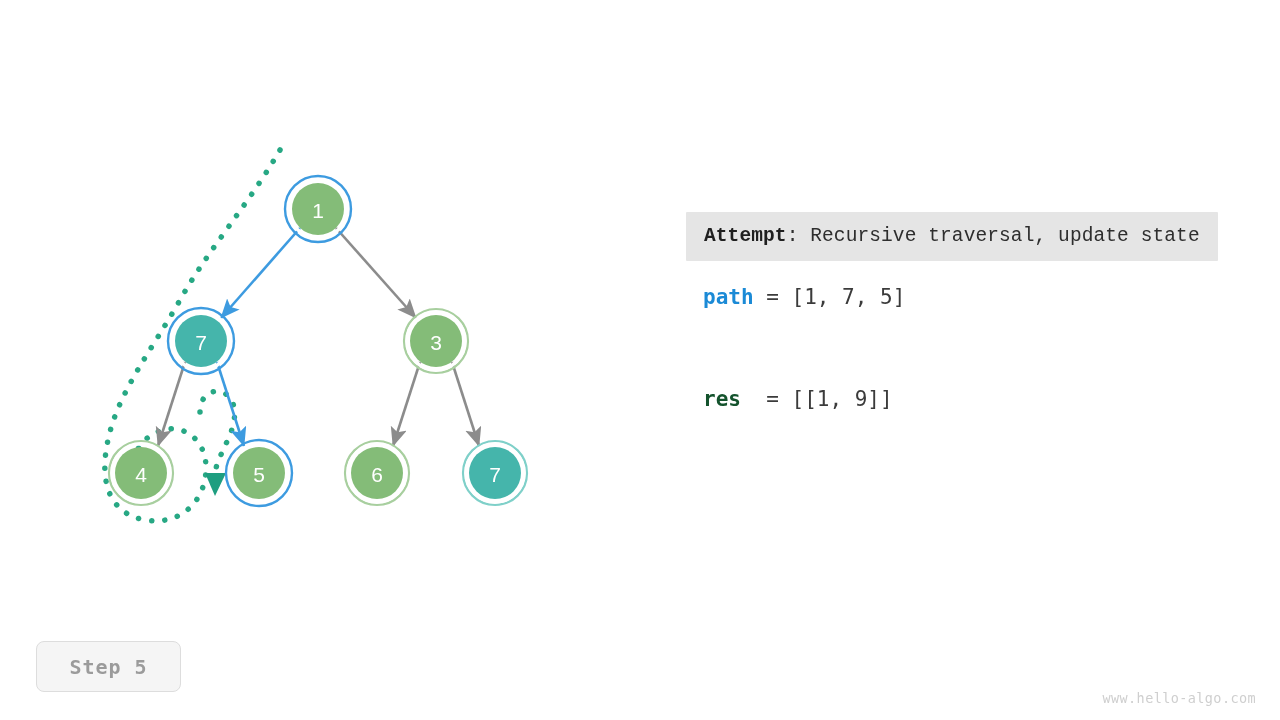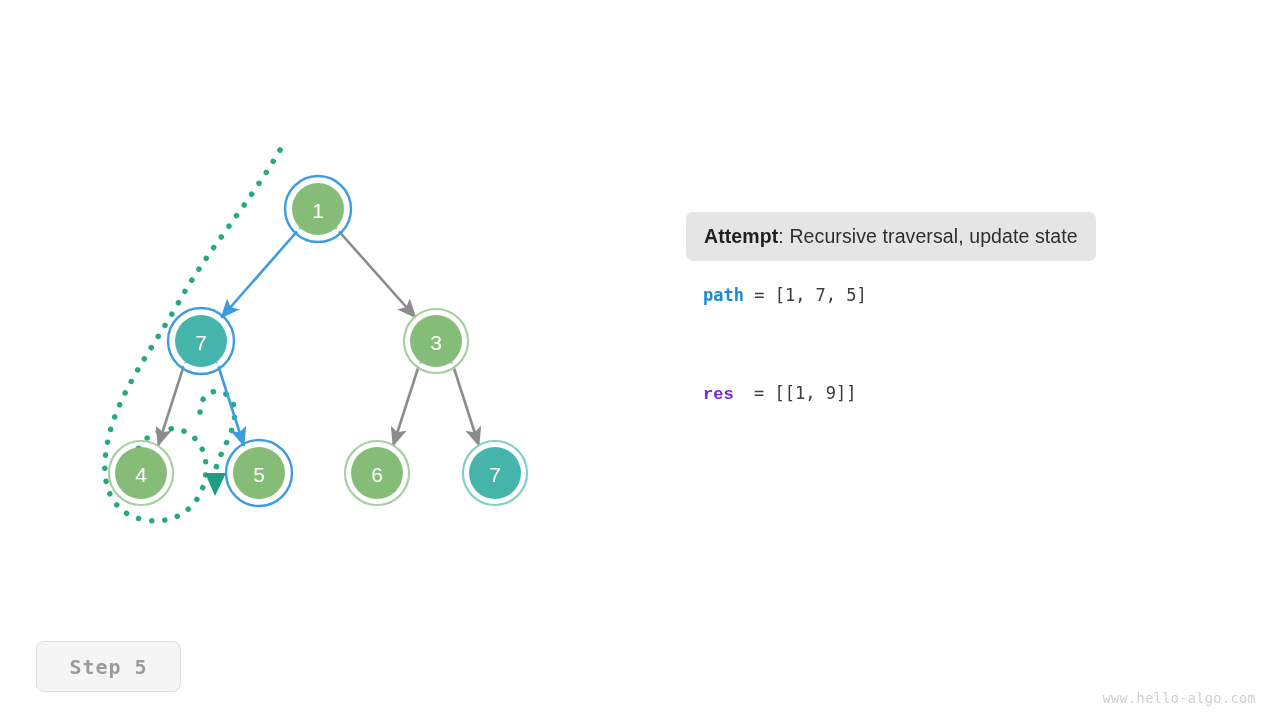--- a/index.html
+++ b/index.html
@@ -51,46 +51,46 @@
     color: #2e2e2e;
     line-height: 1.25;
     letter-spacing: 0.1px;
   }
   .desc-row .k {
     font-weight: bold;
     color: #1f1f1f;
   }
   .desc-row.highlight {
     background: #e5e5e5;
-    border-radius: 7px;
+    border-radius: 1px;
     padding: 12px 18px 13px 18px;
     display: inline-block;
+    font-family: Liberation Mono, monospace;
   }
   .desc-row.plain {
     padding: 13px 18px 0 18px;
   }
 
   .code-row {
     font-family: "DejaVu Sans Mono", monospace;
-    font-size: 17px;
+    font-size: 21px;
     color: #3b3b3b;
     letter-spacing: 0px;
     white-space: pre;
     padding-left: 17px;
   }
   .code-row.first { margin-top: 24px; }
   .code-row.second { margin-top: 78px; }
   .var-path {
     color: #1b8ad6;
     font-weight: bold;
   }
   .var-res {
-    color: #6d28d9;
-    font-weight: bold;
-    font-family: Liberation Mono, monospace;
+    color: #14532d;
+    font-weight: bold;
   }
 
   
   #step-chip {
     position: absolute;
     left: 36px;
     top: 641px;
     width: 145px;
     height: 51px;
     box-sizing: border-box;

